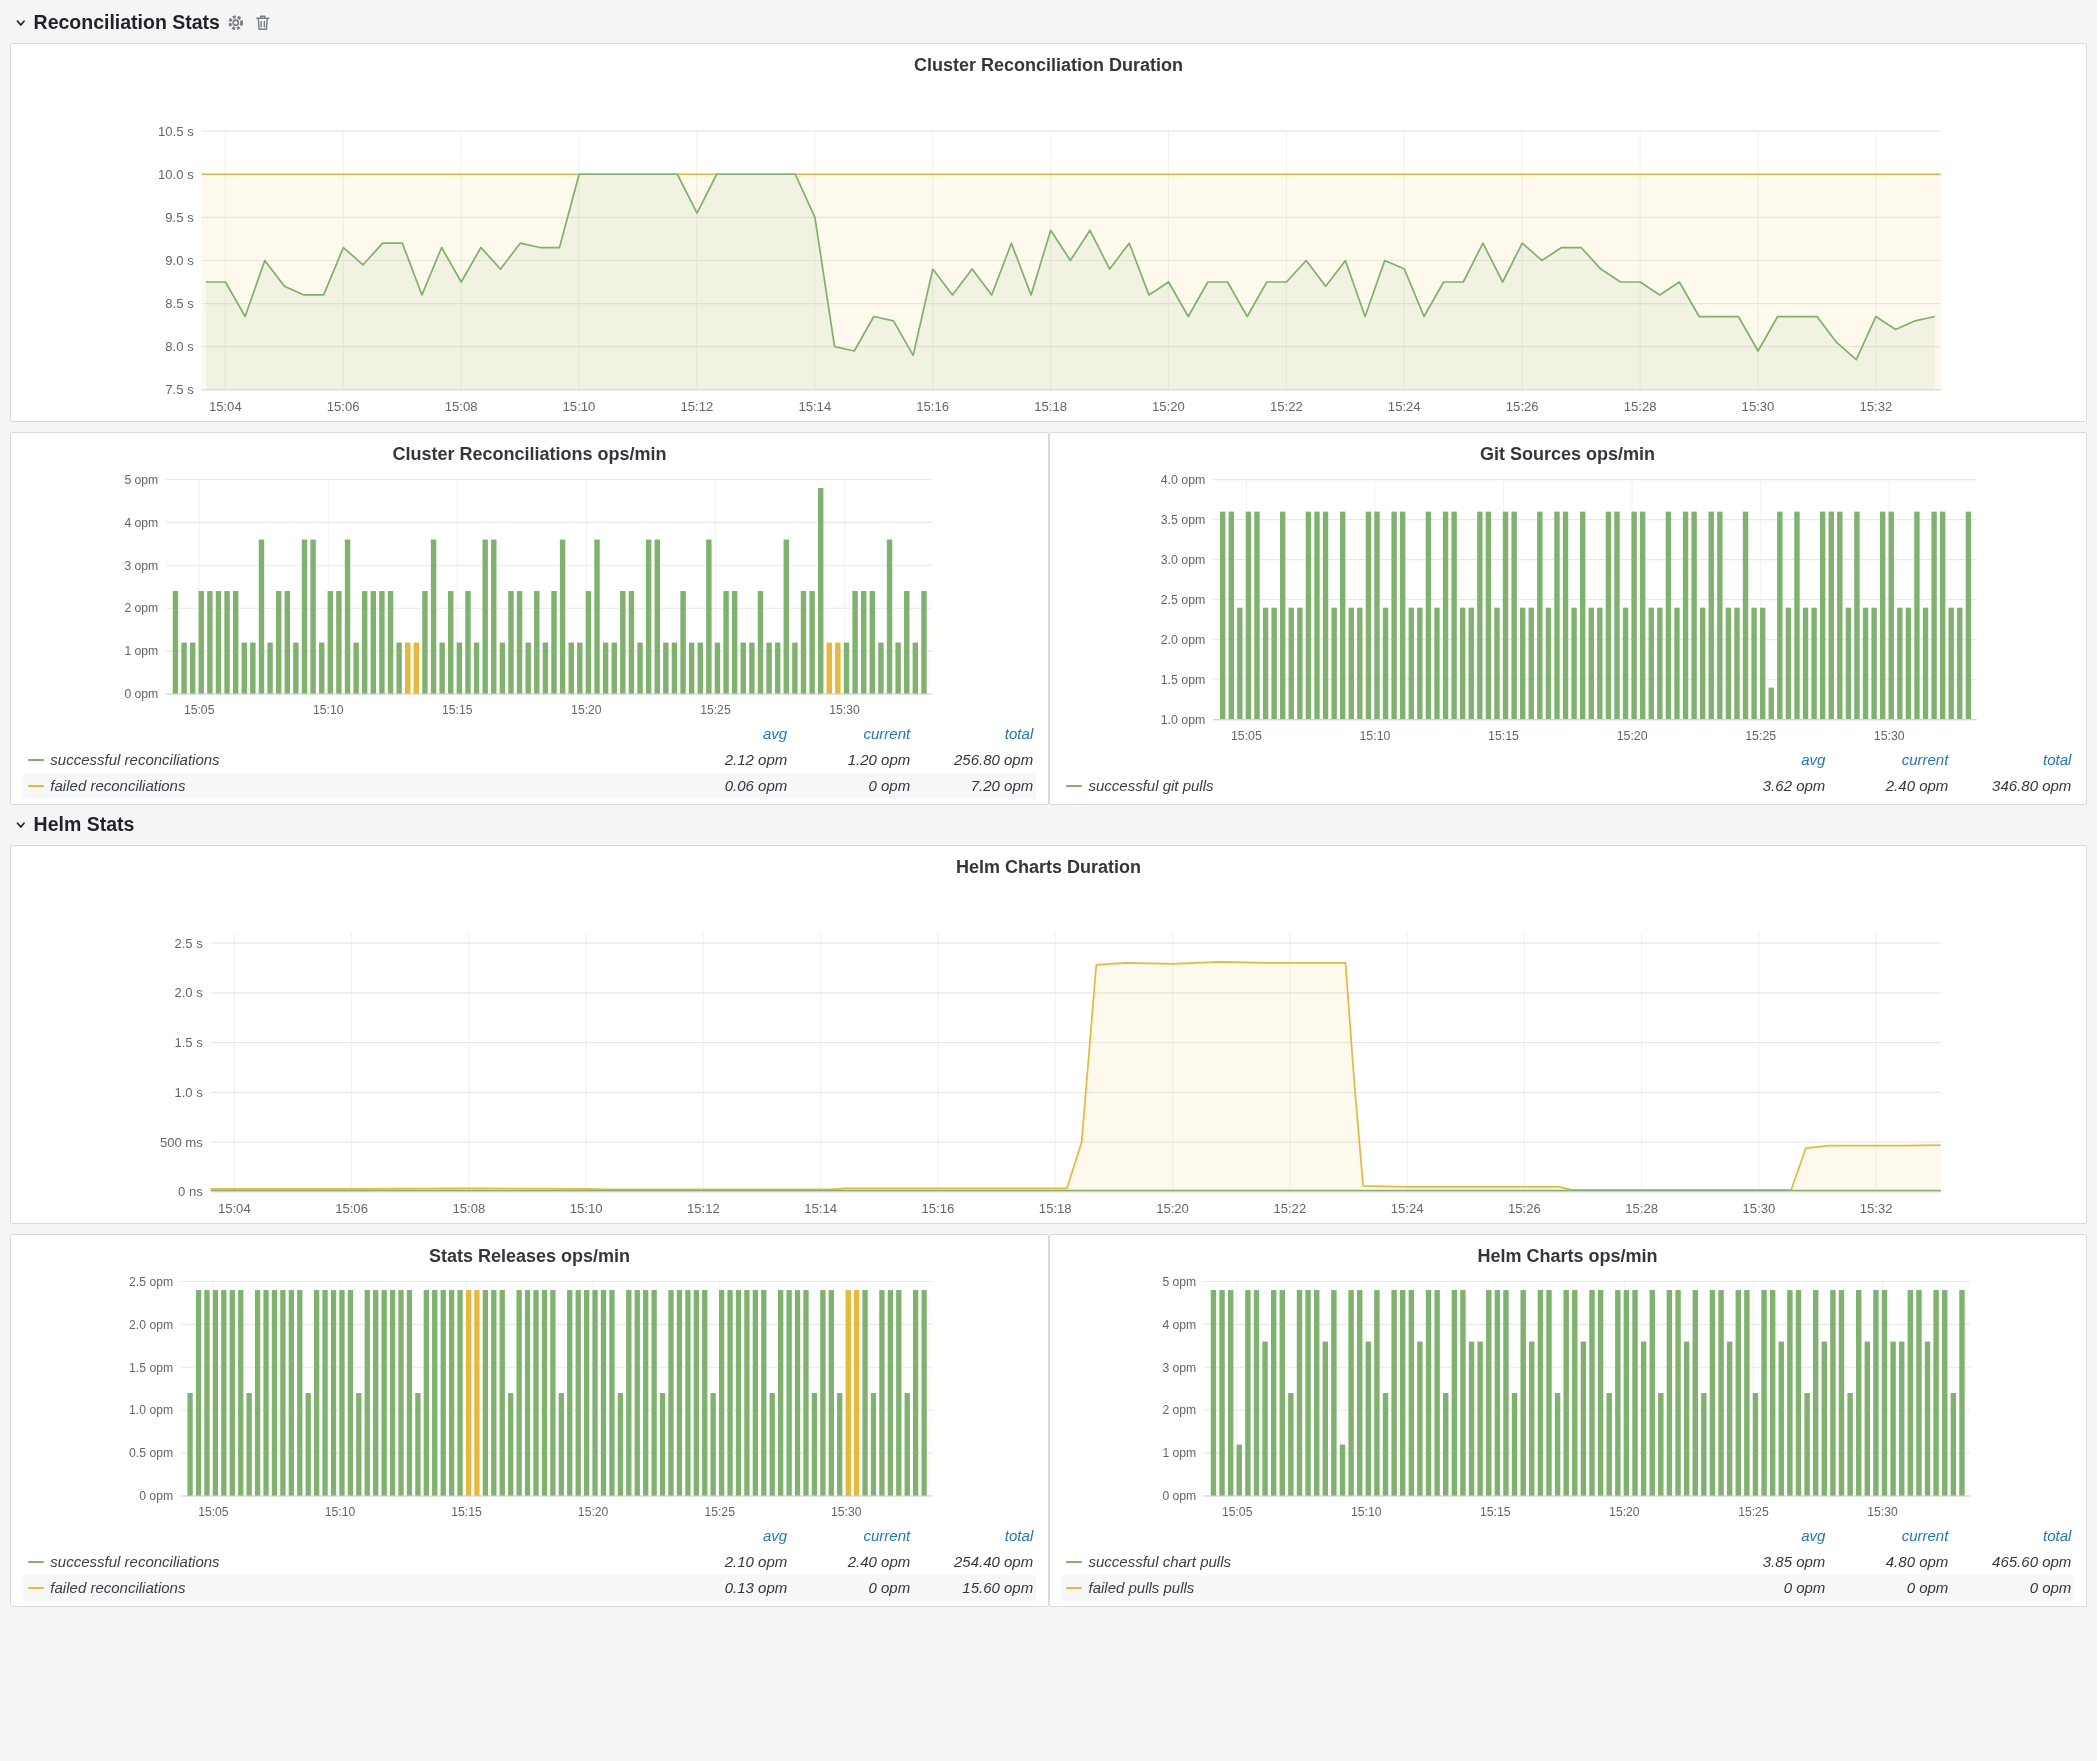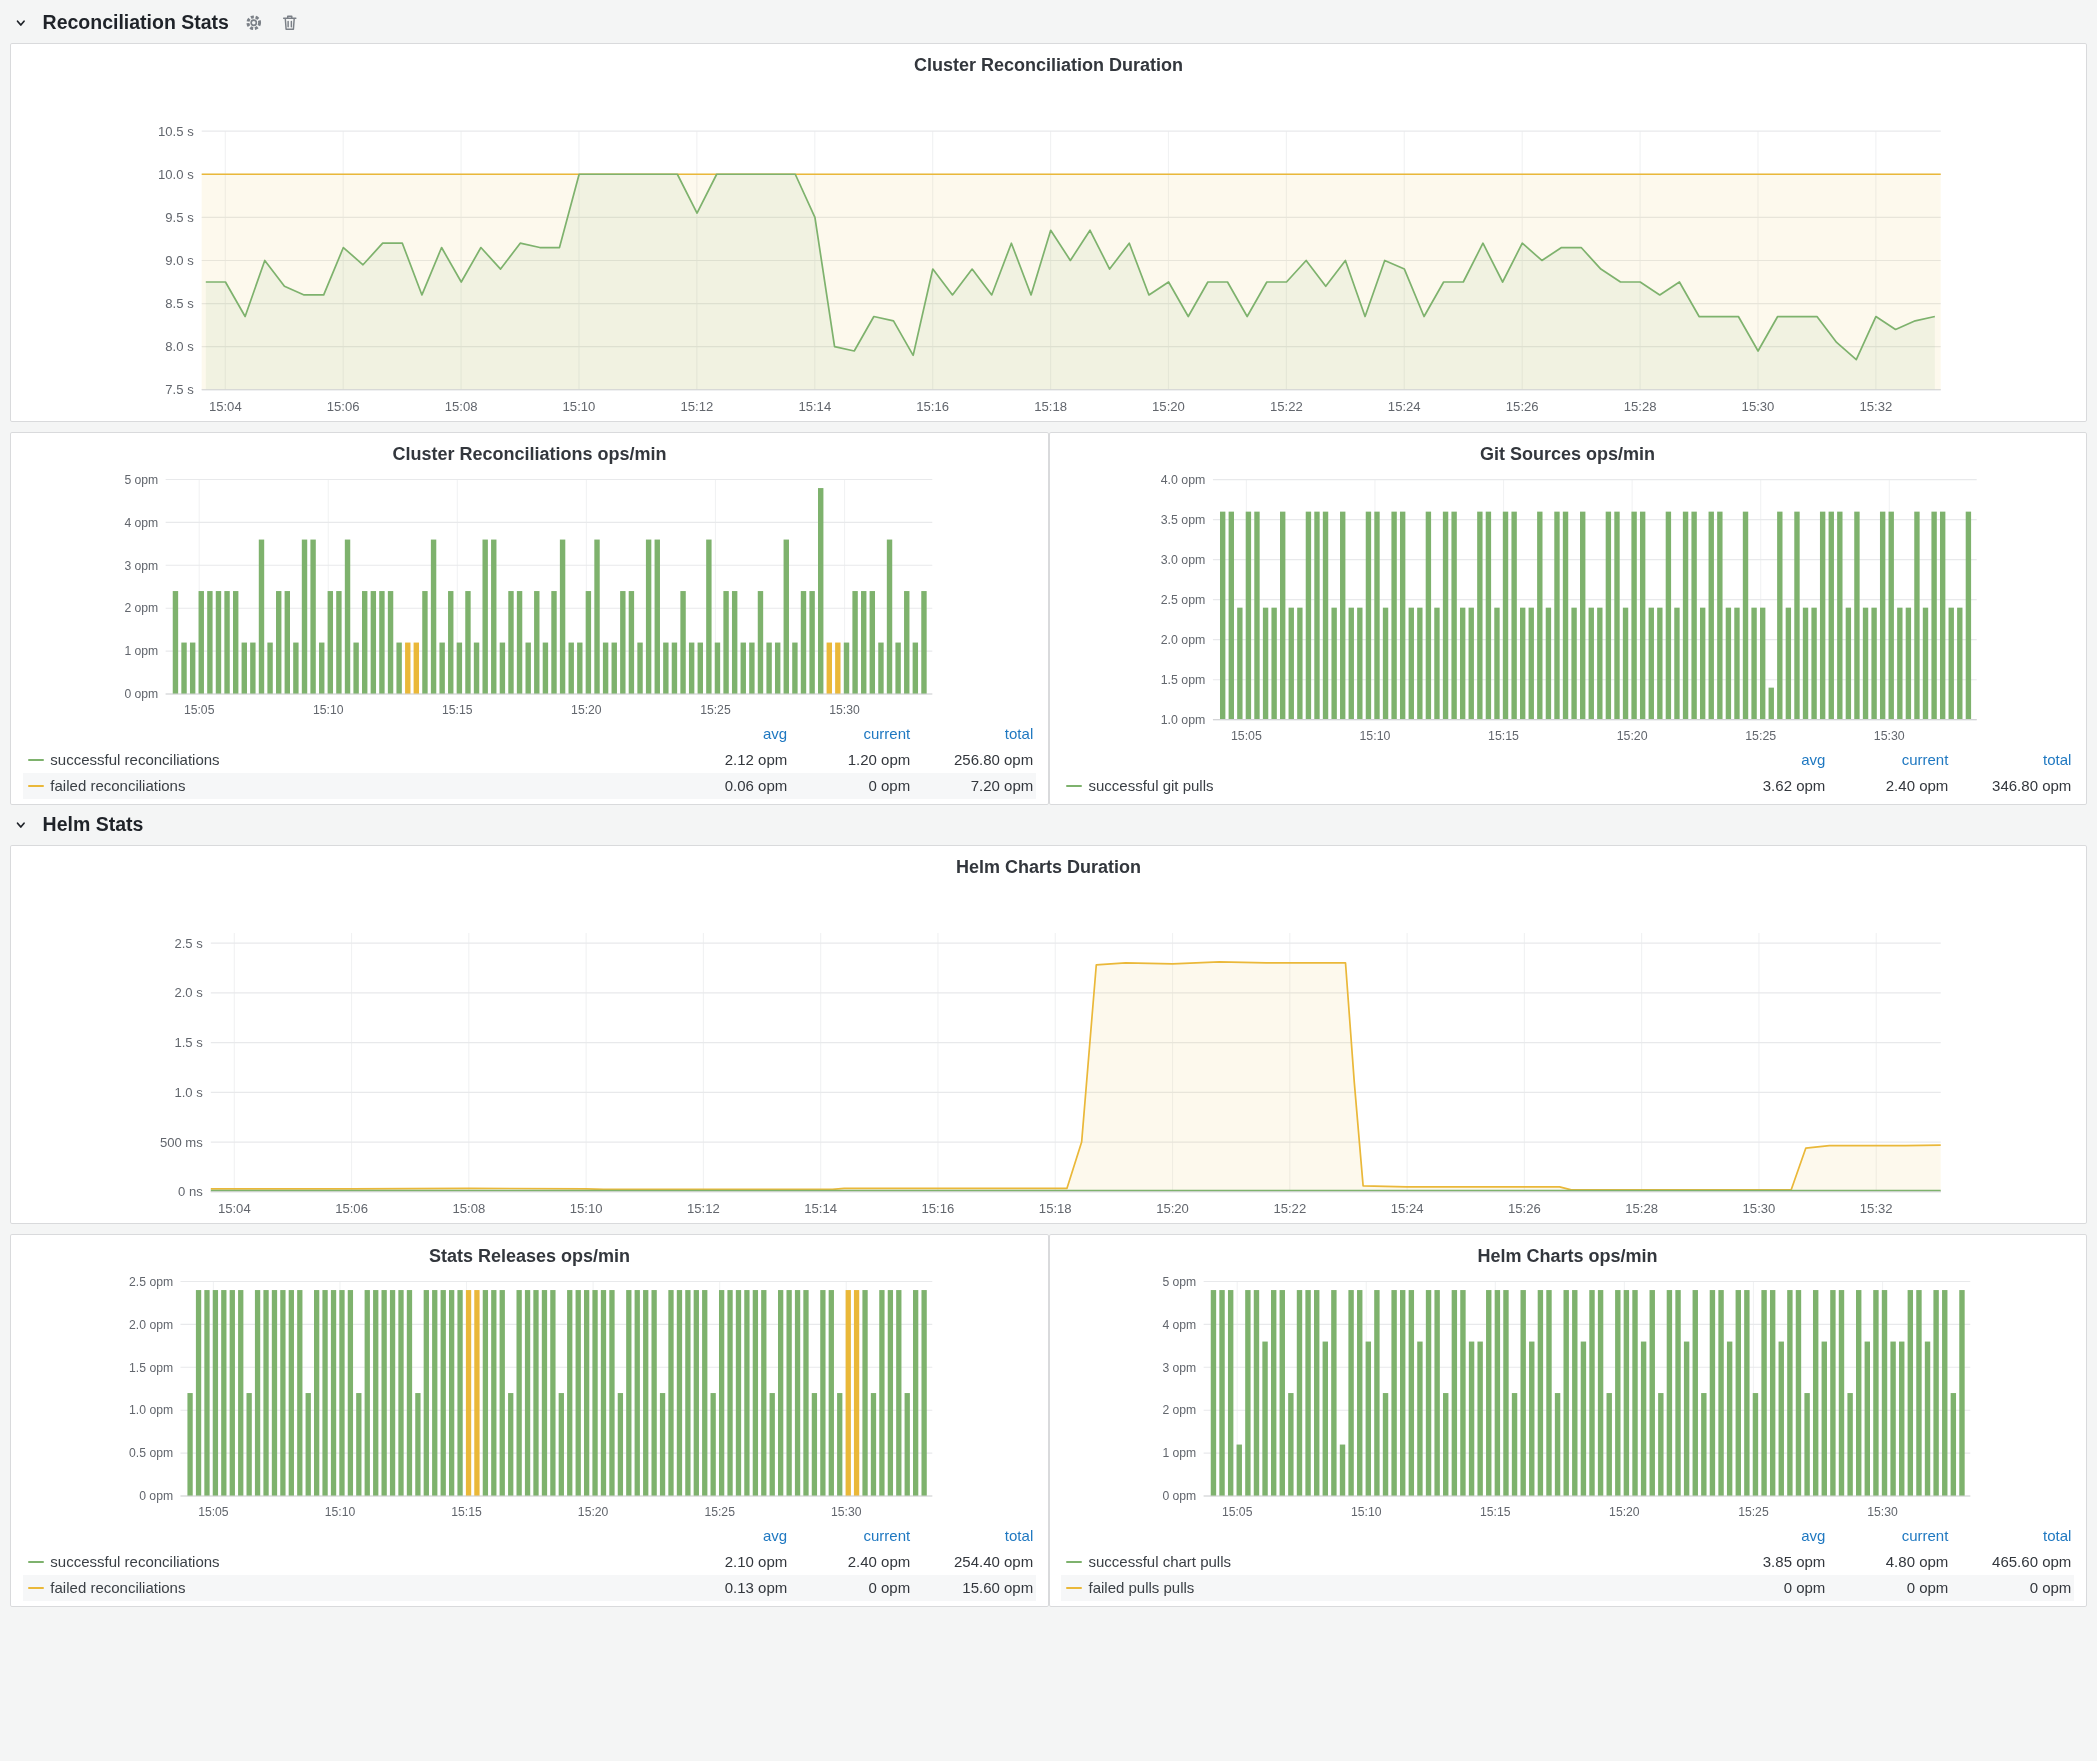--- a/index.html
+++ b/index.html
@@ -4,38 +4,38 @@
 <style>
   *{box-sizing:border-box;margin:0;padding:0}
   html,body{overflow:hidden}
   body{
     width:2097px;height:1761px;
     background:#f4f5f5;
     font-family:"Liberation Sans",sans-serif;
     padding:5.2px 10.4px 6.5px;
     color:#33373d;
   }
-  .section-header{display:flex;align-items:center;gap:14px;height:35px;padding:0 2.6px;cursor:pointer;}
+  .section-header{display:flex;align-items:center;gap:5px;height:35px;padding:0 2.6px;cursor:pointer;}
   .section-title{font-size:19.5px;font-weight:700;color:#1f2329;}
   .icon-btn{background:none;border:none;cursor:pointer;display:flex;align-items:center;padding:1.3px;}
   .panel{
     background:#fff;border:0.6px solid #d9dadc;border-radius:1.9px;
     display:flex;flex-direction:column;
     padding:7.8px 11.7px 5.2px;
   }
   .panel.full{height:379px;margin-top:2.6px;gap:40px;}
   .panel-title{flex:none;text-align:center;font-size:18px;font-weight:600;color:#33373d;height:30px;line-height:27px;cursor:pointer;}
   .chart-wrap{flex:1 1 auto;min-height:0;}
   svg.chart{width:100%;height:100%;display:block;}
   svg text{font-family:"Liberation Sans",sans-serif;}
   svg .tick{font-size:23px;fill:#62666d;}
   .row{display:flex;margin-top:10.4px;height:373px;}
   .row .panel{flex:1 1 0;min-width:0;height:100%;}
   .helm-header{margin-top:2px;}
-  table.legend{width:100%;border-collapse:collapse;flex:none;margin-top:2.6px;}
+  table.legend{width:100%;border-collapse:collapse;flex:none;margin-top:2.6px;font-style:italic;}
   .legend th,.legend td{font-size:15px;padding:4.5px 2.6px;white-space:nowrap;}
   .legend th{font-weight:400;}
   .legend .num{width:123px;text-align:right;}
   .legend th.link{color:#1f78c1;cursor:pointer;}
   .legend td.name{text-align:left;color:#3b4046;cursor:pointer;}
   .legend tbody tr:nth-child(even){background:#f6f7f8;}
   .swatch{display:inline-block;width:15.6px;height:2.6px;border-radius:1.3px;margin:0 6.5px 3.2px 2.6px;vertical-align:middle;}
 </style>
 </head>
 <body>

